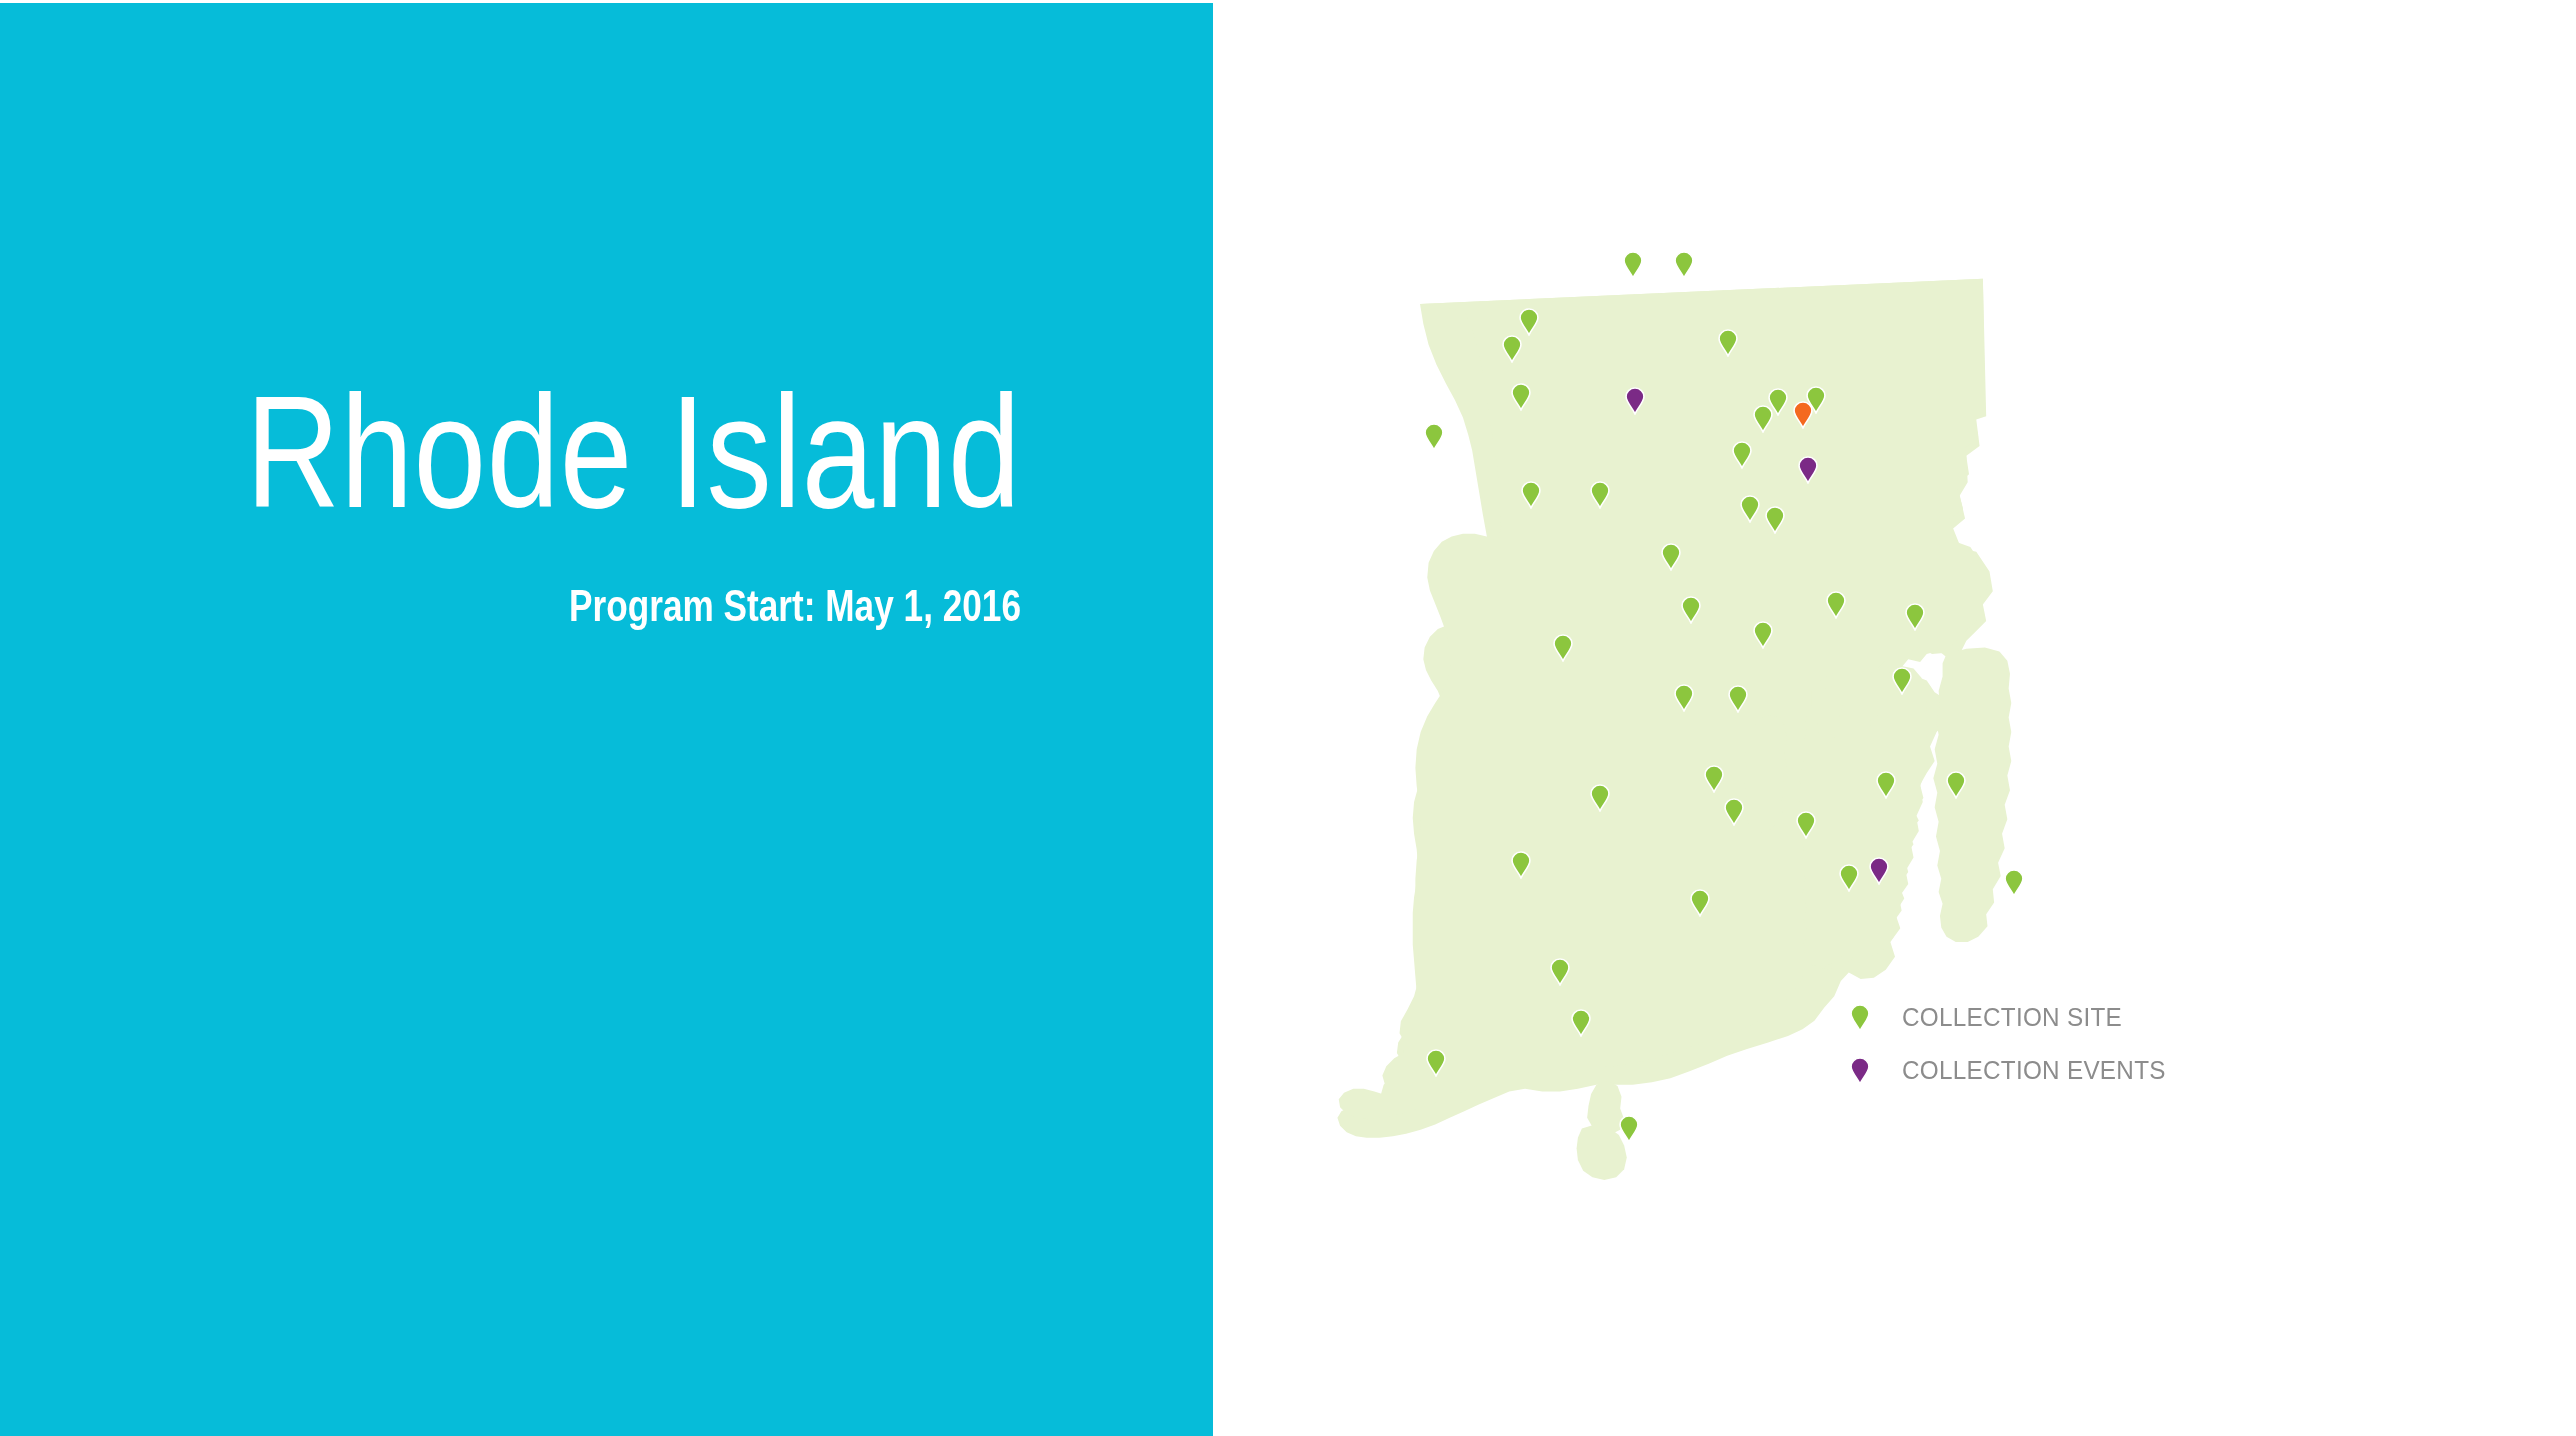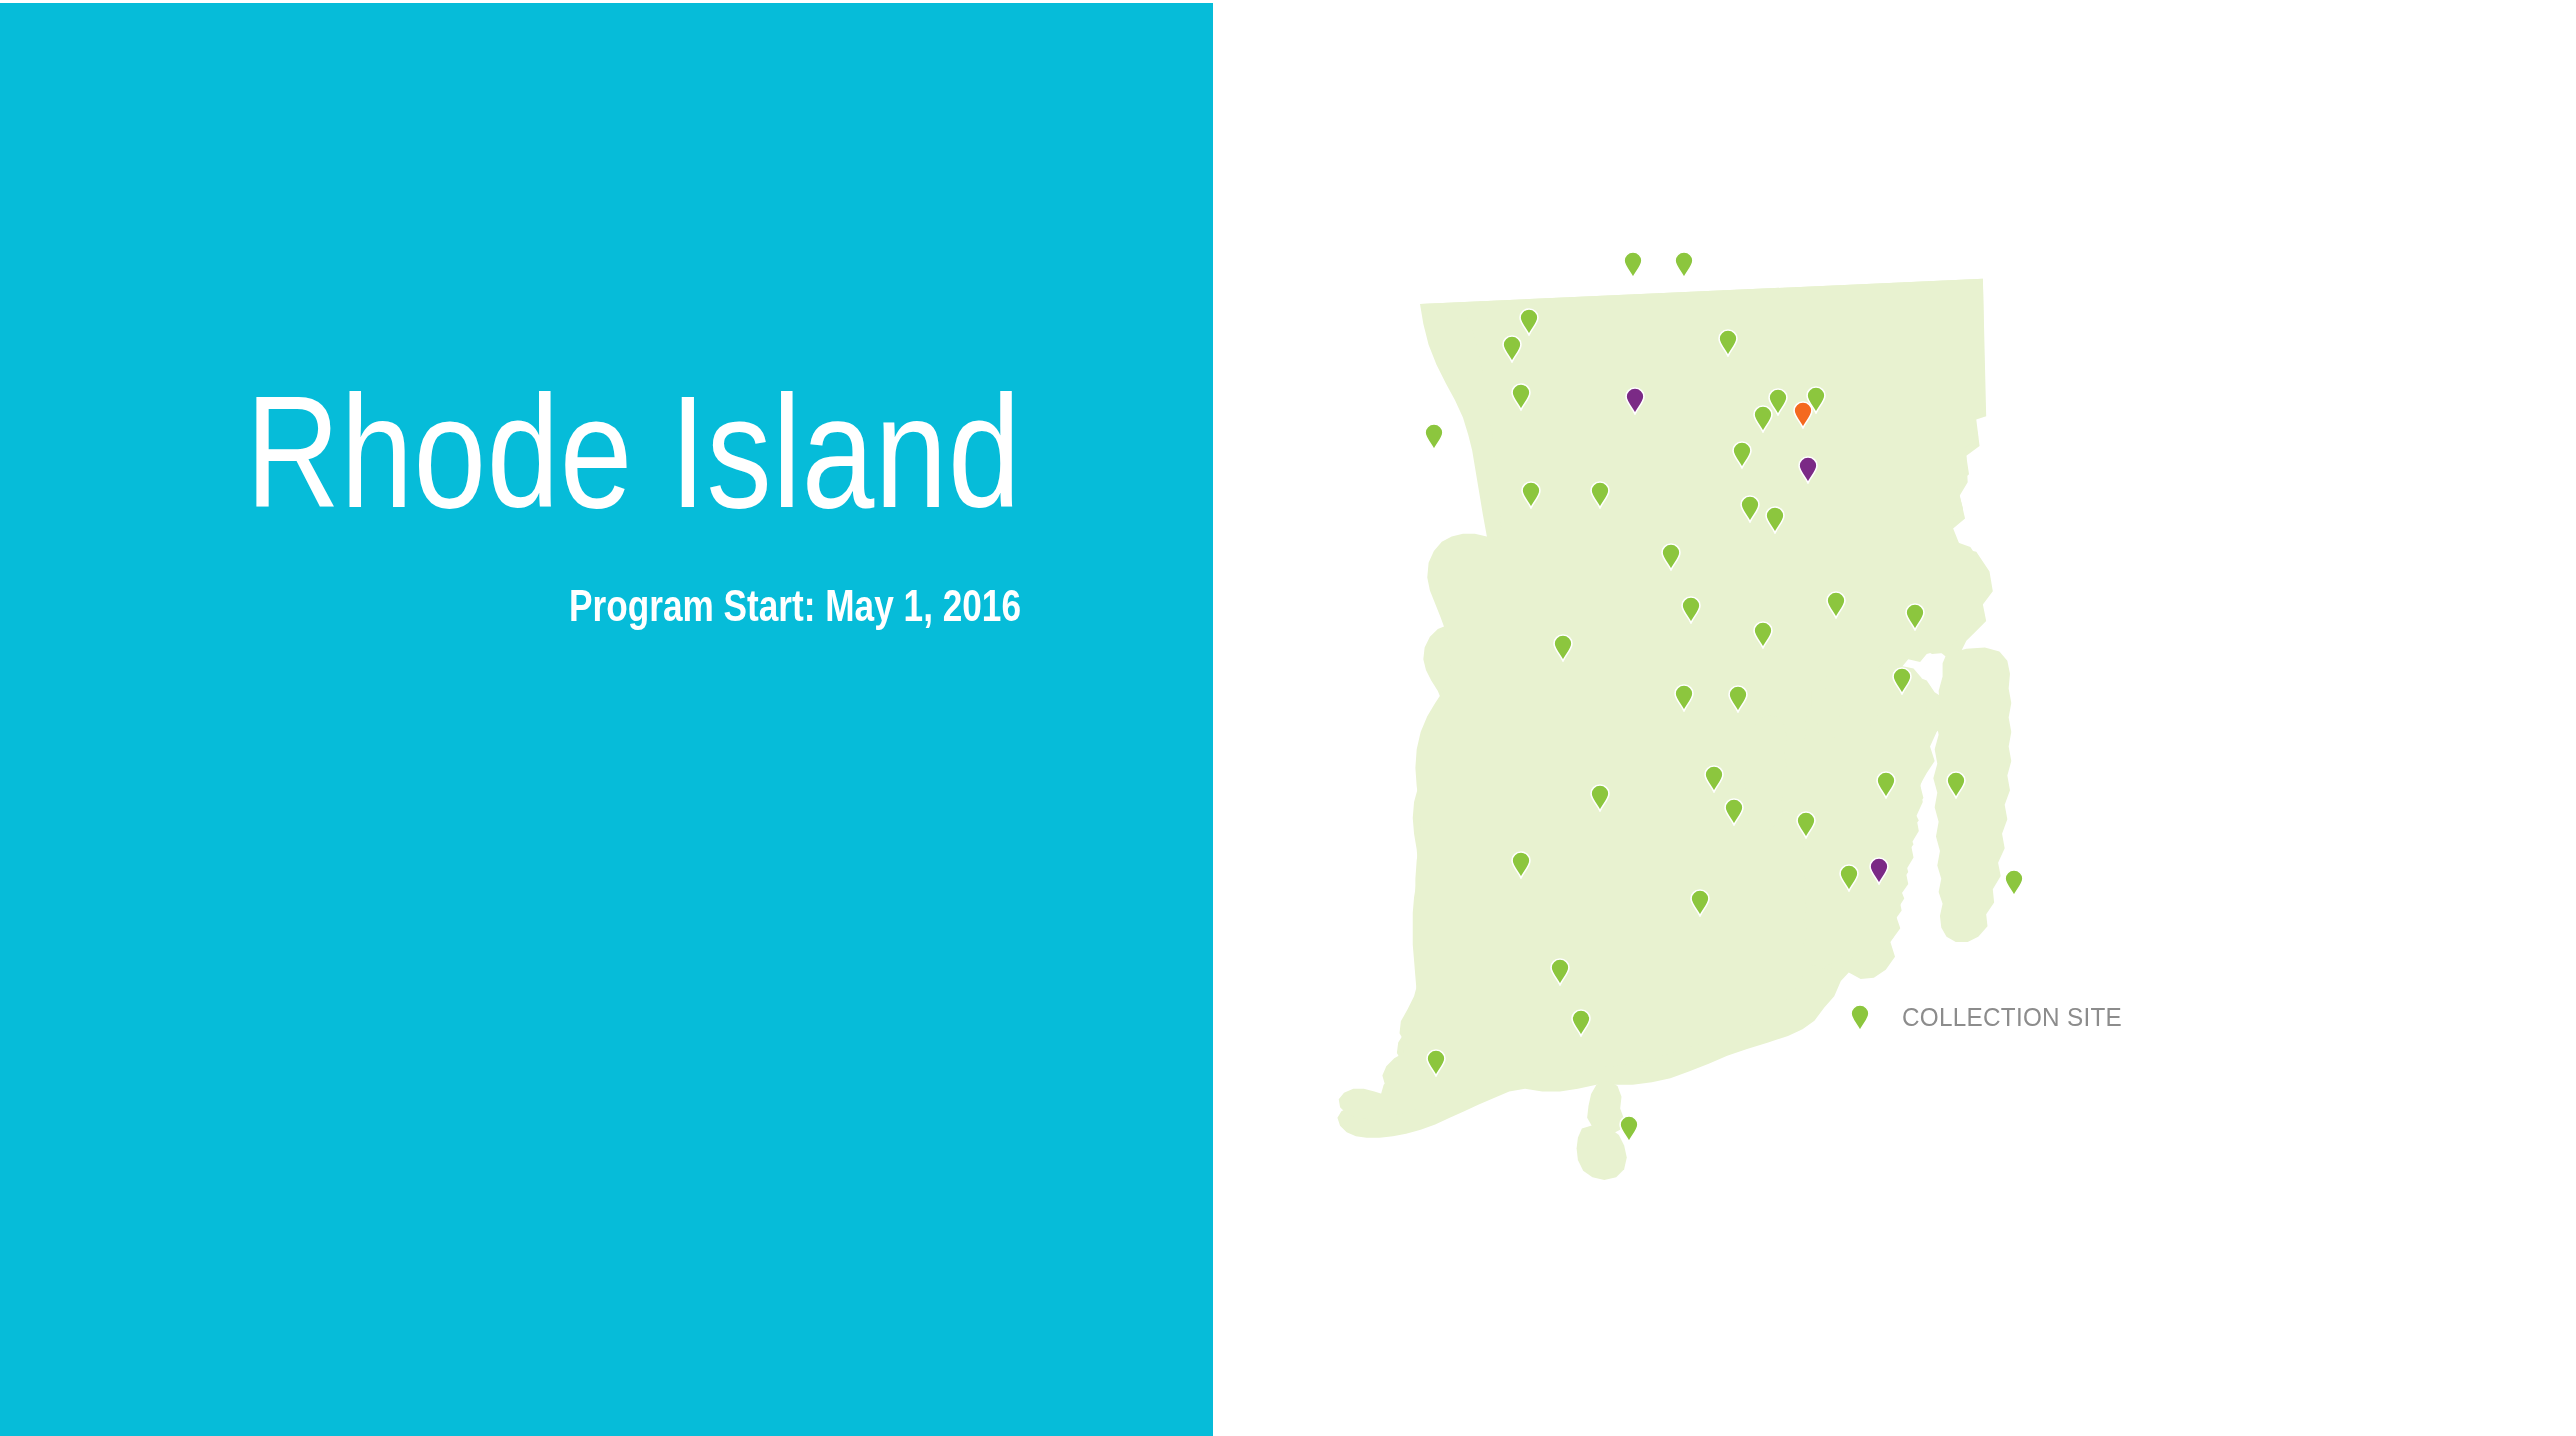--- a/index.html
+++ b/index.html
@@ -778,16 +778,22 @@
         </svg></div>
     </div>
 
   <div id="legend">
       <div class="legend-row">
         <span class="legend-pin"><svg viewBox="0 0 30 42" width="20" height="28">
             <path d="M15 1.6 C7.2 1.6 1.6 7.4 1.6 14.3 C1.6 19.6 5.6 25.4 9.2 30.6 C11.6 34.1 13.7 37.4 15 40.4 C16.3 37.4 18.4 34.1 20.8 30.6 C24.4 25.4 28.4 19.6 28.4 14.3 C28.4 7.4 22.8 1.6 15 1.6 Z" fill="#8cc63e" stroke="#ffffff" stroke-width="2.4"></path>
           </svg></span>
         <span class="legend-label">COLLECTION SITE</span>
       </div>
+      <div class="legend-row">
+        <span class="legend-pin"><svg viewBox="0 0 30 42" width="20" height="28">
+            <path d="M15 1.6 C7.2 1.6 1.6 7.4 1.6 14.3 C1.6 19.6 5.6 25.4 9.2 30.6 C11.6 34.1 13.7 37.4 15 40.4 C16.3 37.4 18.4 34.1 20.8 30.6 C24.4 25.4 28.4 19.6 28.4 14.3 C28.4 7.4 22.8 1.6 15 1.6 Z" fill="#7b2a86" stroke="#ffffff" stroke-width="2.4"></path>
+          </svg></span>
+        <span class="legend-label">COLLECTION EVENTS</span>
+      </div>
     </div>
 
 </div>
 
 
 </body></html>

